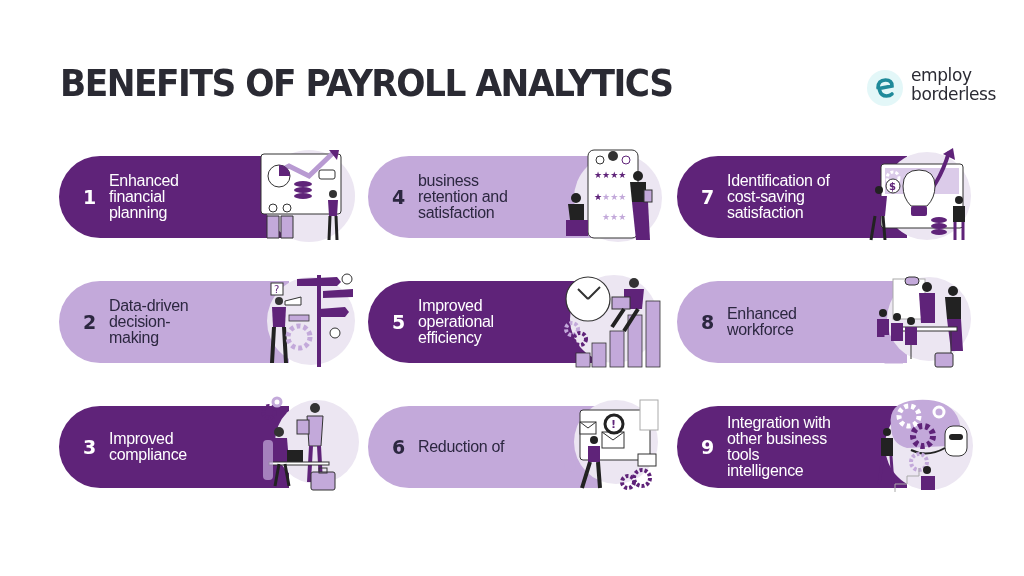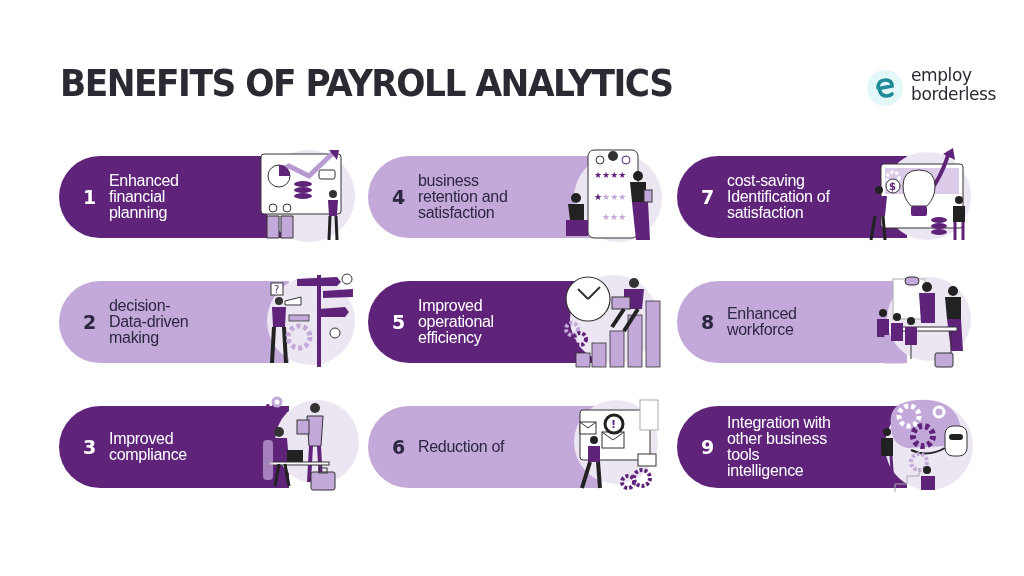--- a/index.html
+++ b/index.html
@@ -85,22 +85,22 @@
       <path d="M79 54 L89 54 L88 70 L80 70Z" fill="#5f2379"></path>
       <path d="M81 70 L80 94 M87 70 L88 94" stroke="#222" stroke-width="3"></path>
     </svg>
   </div>
 </div>
 
 <div class="card" style="left:59px; top:271px;">
   <div class="pill light">
     <div class="num">2</div>
     <div class="label">
-      <span>decision-</span>
-        <span>Data-driven</span>
+      <span>Data-driven</span>
+        <span>decision-</span>
         <span>making</span>
     </div>
   </div>
   <div class="illus">
     <svg viewBox="0 0 110 100">
       <circle cx="62" cy="50" r="44" fill="#ece6f2"></circle>
       <rect x="68" y="4" width="4" height="92" fill="#5f2379"></rect>
       <path d="M48 8 L88 6 L92 11 L88 15 L48 15Z" fill="#5f2379"></path>
       <path d="M74 20 L104 18 L104 26 L74 27Z" fill="#5f2379"></path>
       <path d="M70 38 L96 36 L100 41 L96 46 L70 46Z" fill="#5f2379"></path>
@@ -233,22 +233,22 @@
       <circle cx="84" cy="82" r="8" fill="none" stroke="#5f2379" stroke-width="4" stroke-dasharray="3 2"></circle>
       <circle cx="12" cy="70" r="6" fill="#c3a9da"></circle>
     </svg>
   </div>
 </div>
 
 <div class="card" style="left:677px; top:146px;">
   <div class="pill dark">
     <div class="num">7</div>
     <div class="label">
-      <span>cost-saving</span>
-        <span>Identification of</span>
+      <span>Identification of</span>
+        <span>cost-saving</span>
         <span>satisfaction</span>
     </div>
   </div>
   <div class="illus">
     <svg viewBox="0 0 110 100">
       <circle cx="60" cy="50" r="44" fill="#ece6f2"></circle>
       <rect x="14" y="18" width="82" height="64" rx="3" fill="#fff" stroke="#333"></rect>
       <rect x="18" y="22" width="74" height="26" fill="#c3a9da" opacity="0.6"></rect>
       <circle cx="26" cy="32" r="6" fill="none" stroke="#fff" stroke-width="3" stroke-dasharray="3 2"></circle>
       <path d="M50 60 Q72 40 82 6" fill="none" stroke="#5f2379" stroke-width="4"></path>

